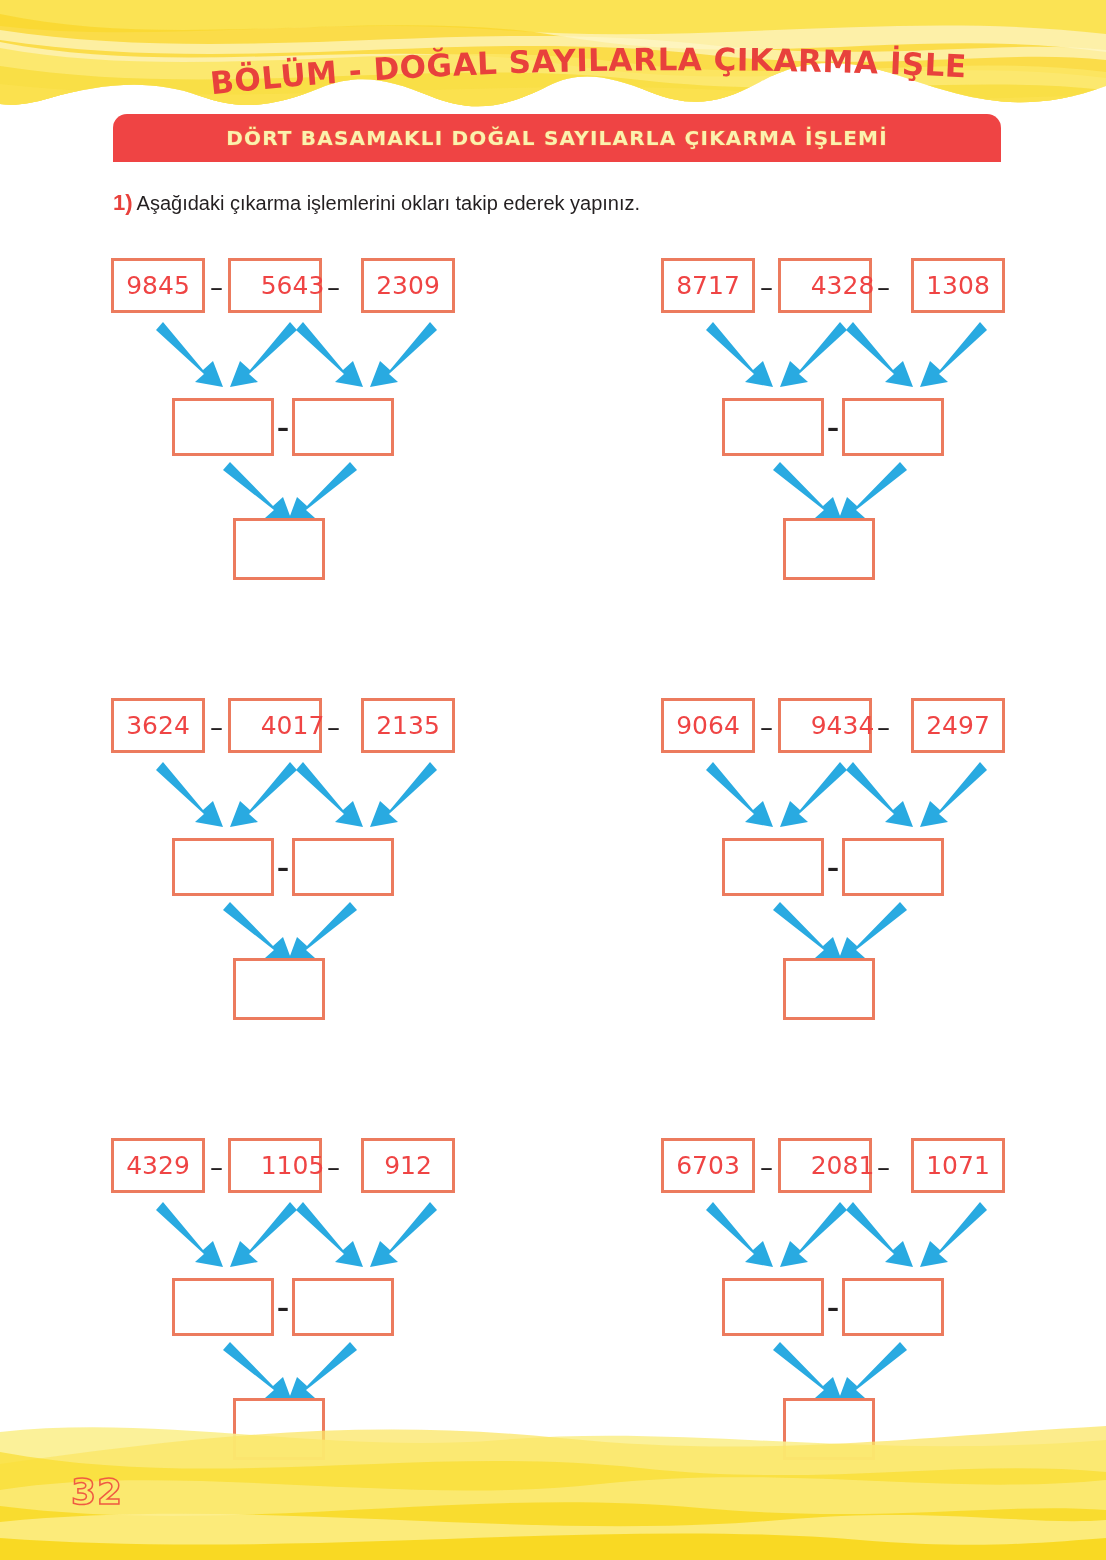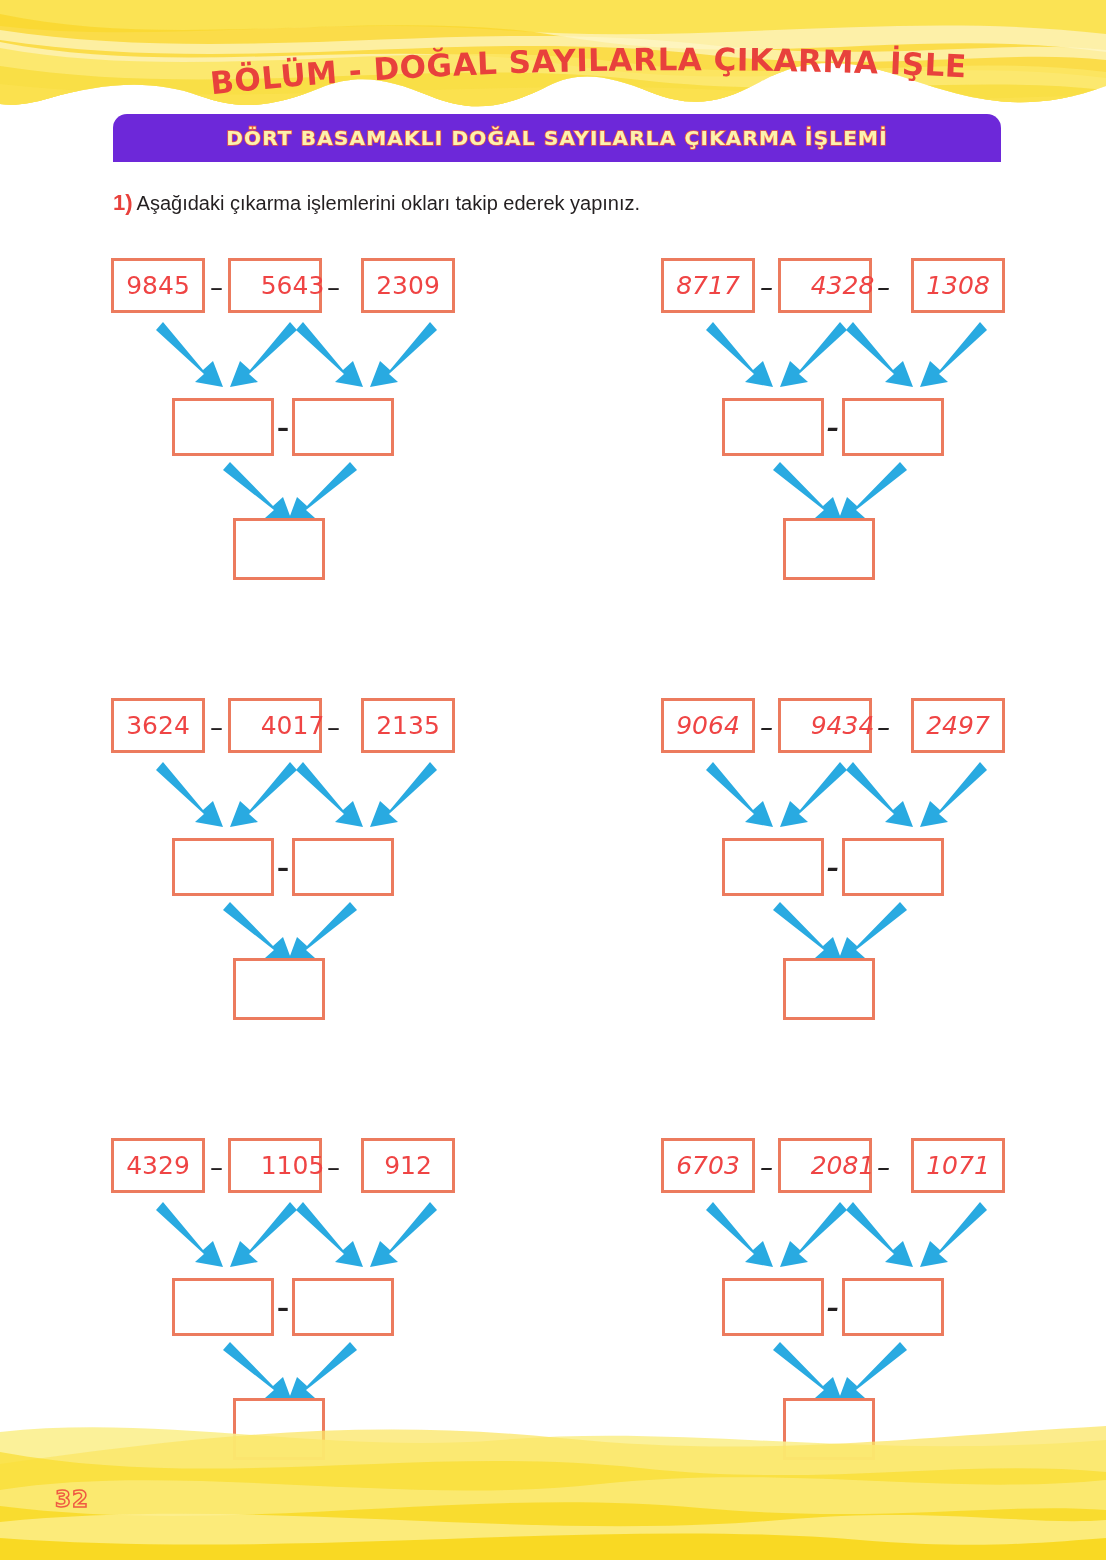--- a/index.html
+++ b/index.html
@@ -40,21 +40,21 @@
     letter-spacing: 0.5px;
   }
 
   
   .subtitle-banner {
     position: absolute;
     top: 114px;
     left: 113px;
     width: 888px;
     height: 48px;
-    background: #6d28d9;
+    background: #ef4444;
     border-radius: 14px 14px 0 0;
     display: flex;
     align-items: center;
     justify-content: center;
   }
   .subtitle-text {
     font-family: "DejaVu Sans", sans-serif;
     font-size: 20px;
     font-weight: bold;
     letter-spacing: 1.2px;
@@ -89,21 +89,21 @@
   .prob-row {
     position: relative;
     height: 440px;
   }
   .problem {
     position: absolute;
     width: 400px;
     height: 330px;
   }
   .problem.col-left  { left: 105px; }
-  .problem.col-right { left: 655px; font-style: italic; }
+  .problem.col-right { left: 655px; }
 
   .problem svg {
     position: absolute;
     top: 0; left: 0;
     width: 400px;
     height: 330px;
     overflow: visible;
     pointer-events: none;
   }
 
@@ -161,23 +161,23 @@
     bottom: 0; left: 0;
     width: 1106px;
     height: 150px;
     overflow: hidden;
   }
   .bottom-band svg { display: block; }
 
   .page-number {
     position: absolute;
     bottom: 48px;
-    left: 55px;
-    font-family: "DejaVu Sans", sans-serif;
-    font-size: 23px;
+    left: 71px;
+    font-family: "DejaVu Sans", sans-serif;
+    font-size: 36px;
     font-weight: bold;
     color: transparent;
     -webkit-text-stroke: 1.5px #ef5a42;
     letter-spacing: 1px;
   }
 </style>
 </head>
 <body>
 
 <div class="top-band">

